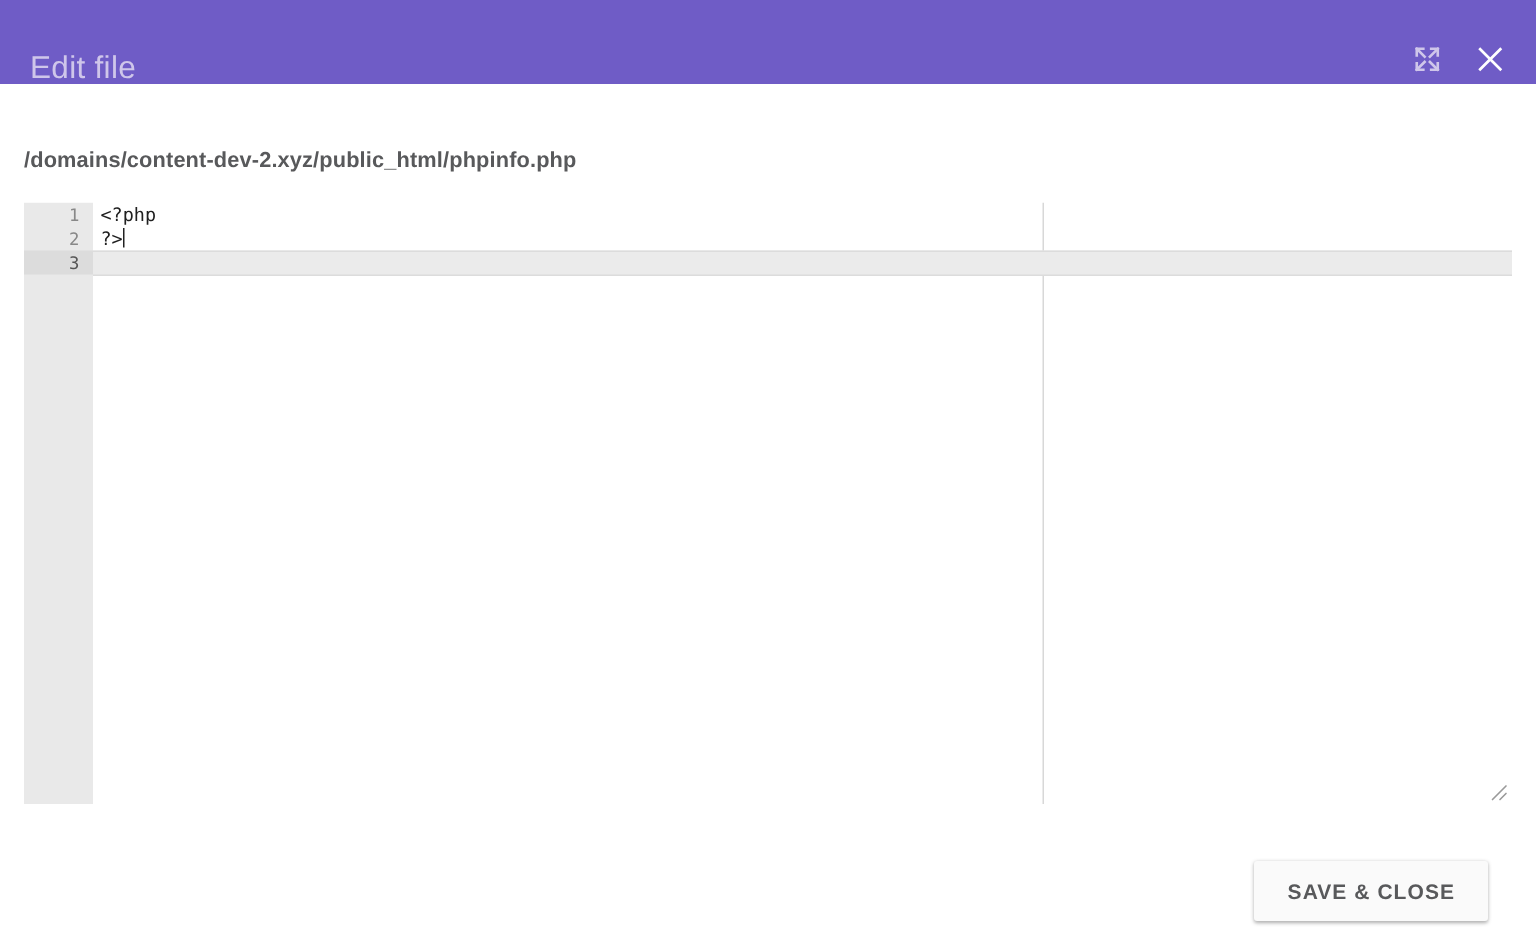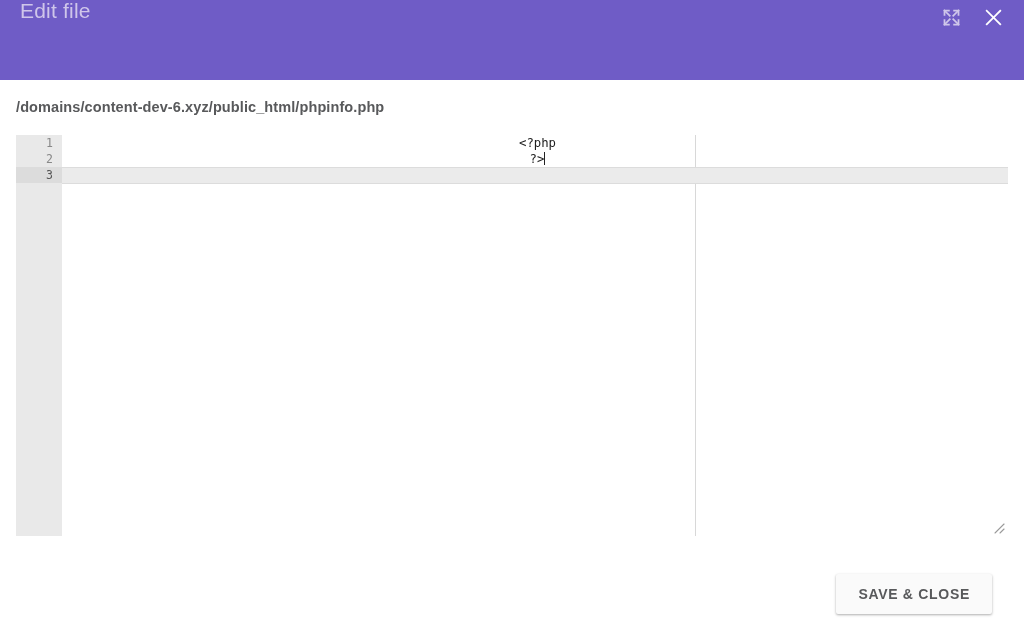--- a/index.html
+++ b/index.html
@@ -13,24 +13,24 @@
     font-family: "Liberation Sans", sans-serif;
     overflow: hidden;
     position: relative;
   }
 
   
   .titlebar {
     position: absolute;
     top: 0; left: 0;
     width: 1024px;
-    height: 80px;
+    height: 56px;
     background: #6f5cc6;
     display: flex;
-    align-items: flex-start;
+    align-items: flex-end;
     gap: 23px;
   }
   .titlebar-title {
     margin-left: 20px;
     font-size: 21px;
     font-weight: 400;
     color: #cfc6ea;
     letter-spacing: 0.2px;
     line-height: 1;
   }
@@ -93,21 +93,20 @@
   }
   .gutter-line.active {
     background: #dcdcdc;
     color: #555555;
   }
   .code-area {
     position: absolute;
     left: 46px; top: 0;
     right: 0; bottom: 0;
     background: #ffffff;
-    text-align: center;
   }
   .ruler {
     position: absolute;
     left: 633px;
     top: 0;
     width: 1px;
     height: 100%;
     background: #d8d8d8;
   }
   .code-line {
@@ -216,21 +215,21 @@
       <svg width="23" height="23" viewBox="0 0 24 24" aria-hidden="true">
         <g stroke="#ffffff" stroke-width="1.9" stroke-linecap="square">
           <line x1="5" y1="5" x2="19" y2="19"></line>
           <line x1="19" y1="5" x2="5" y2="19"></line>
         </g>
       </svg>
     </div>
   </div>
 </div>
 
-<div class="filepath">/domains/content-dev-6.xyz/public_html/phpinfo.php</div>
+<div class="filepath">/domains/content-dev-2.xyz/public_html/phpinfo.php</div>
 
 <div class="editor">
 
   <div class="gutter">
     <div class="gutter-line">1</div>
     <div class="gutter-line">2</div>
     <div class="gutter-line active">3</div>
   </div>
 
   <div class="code-area">

